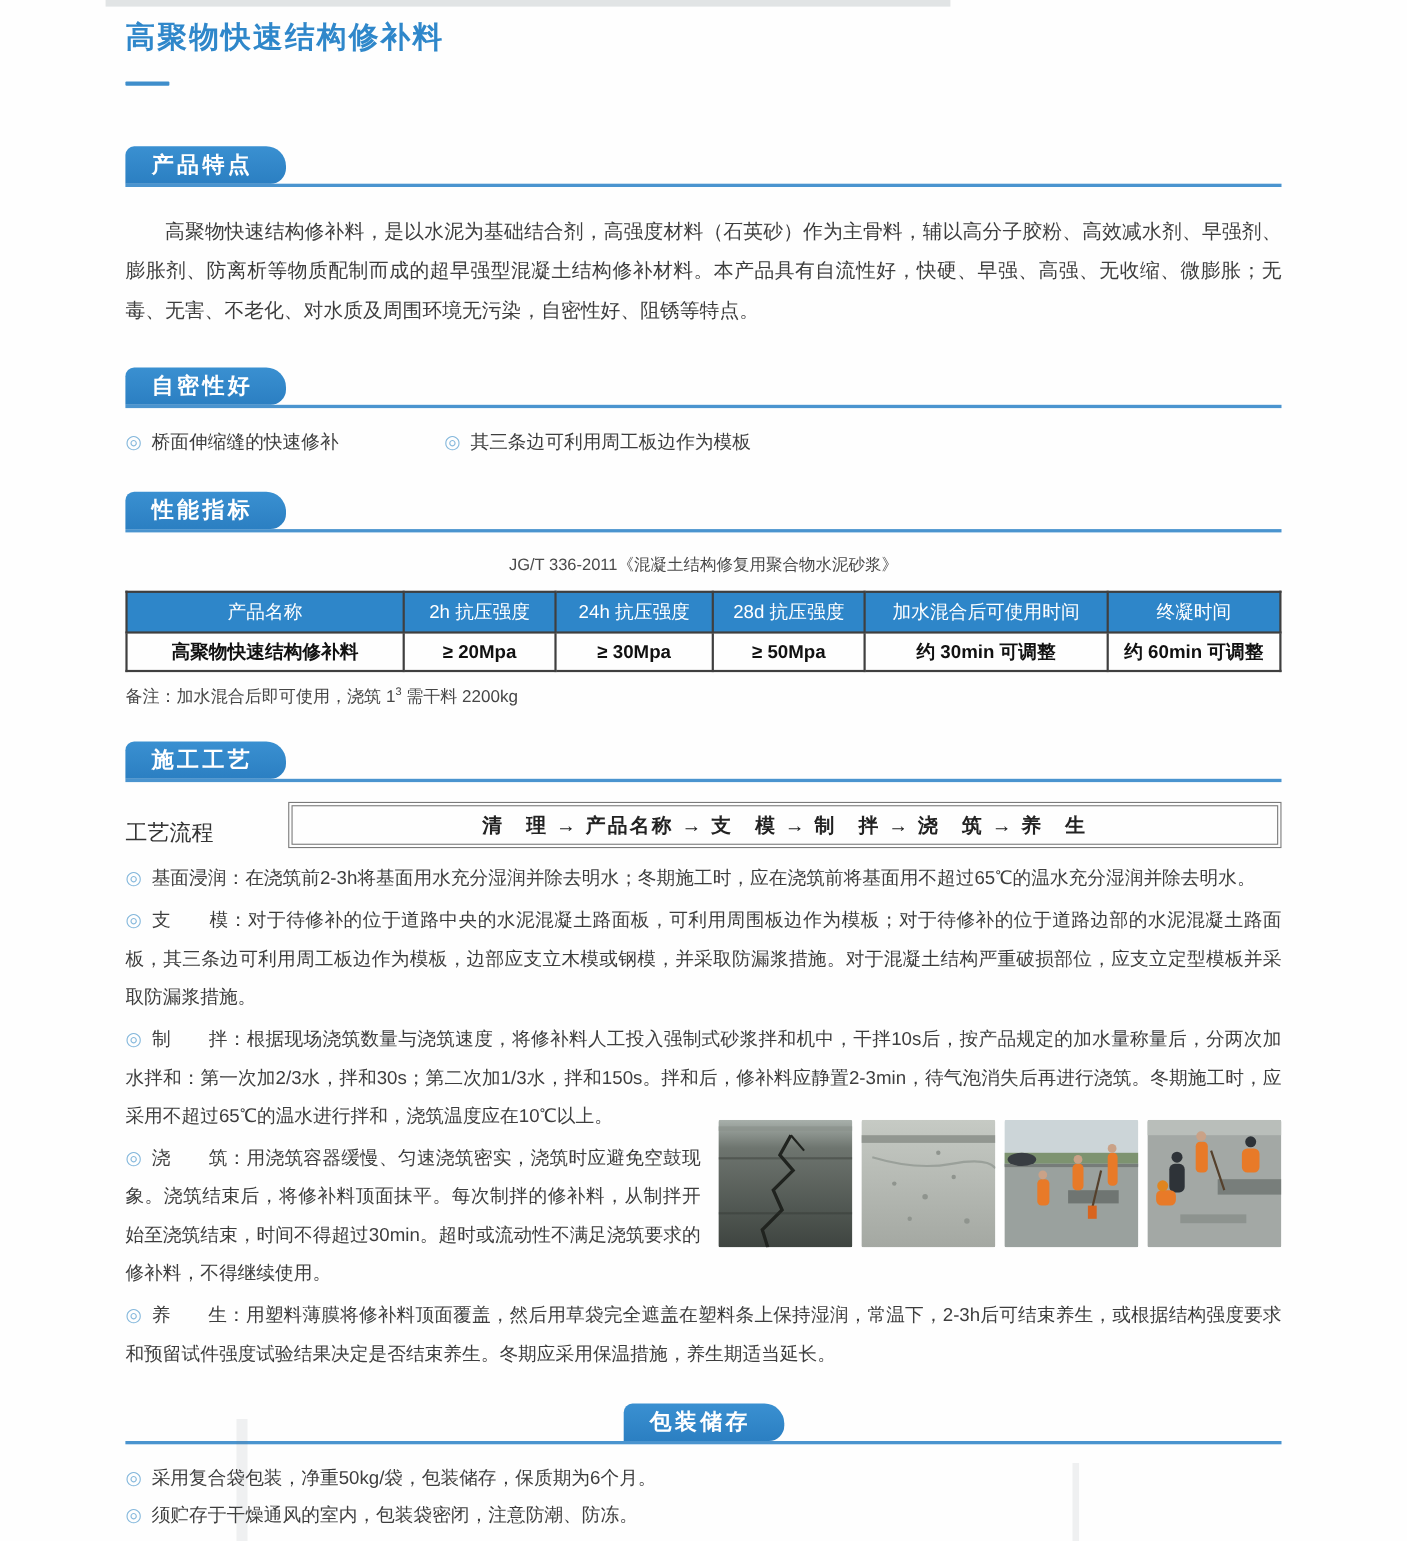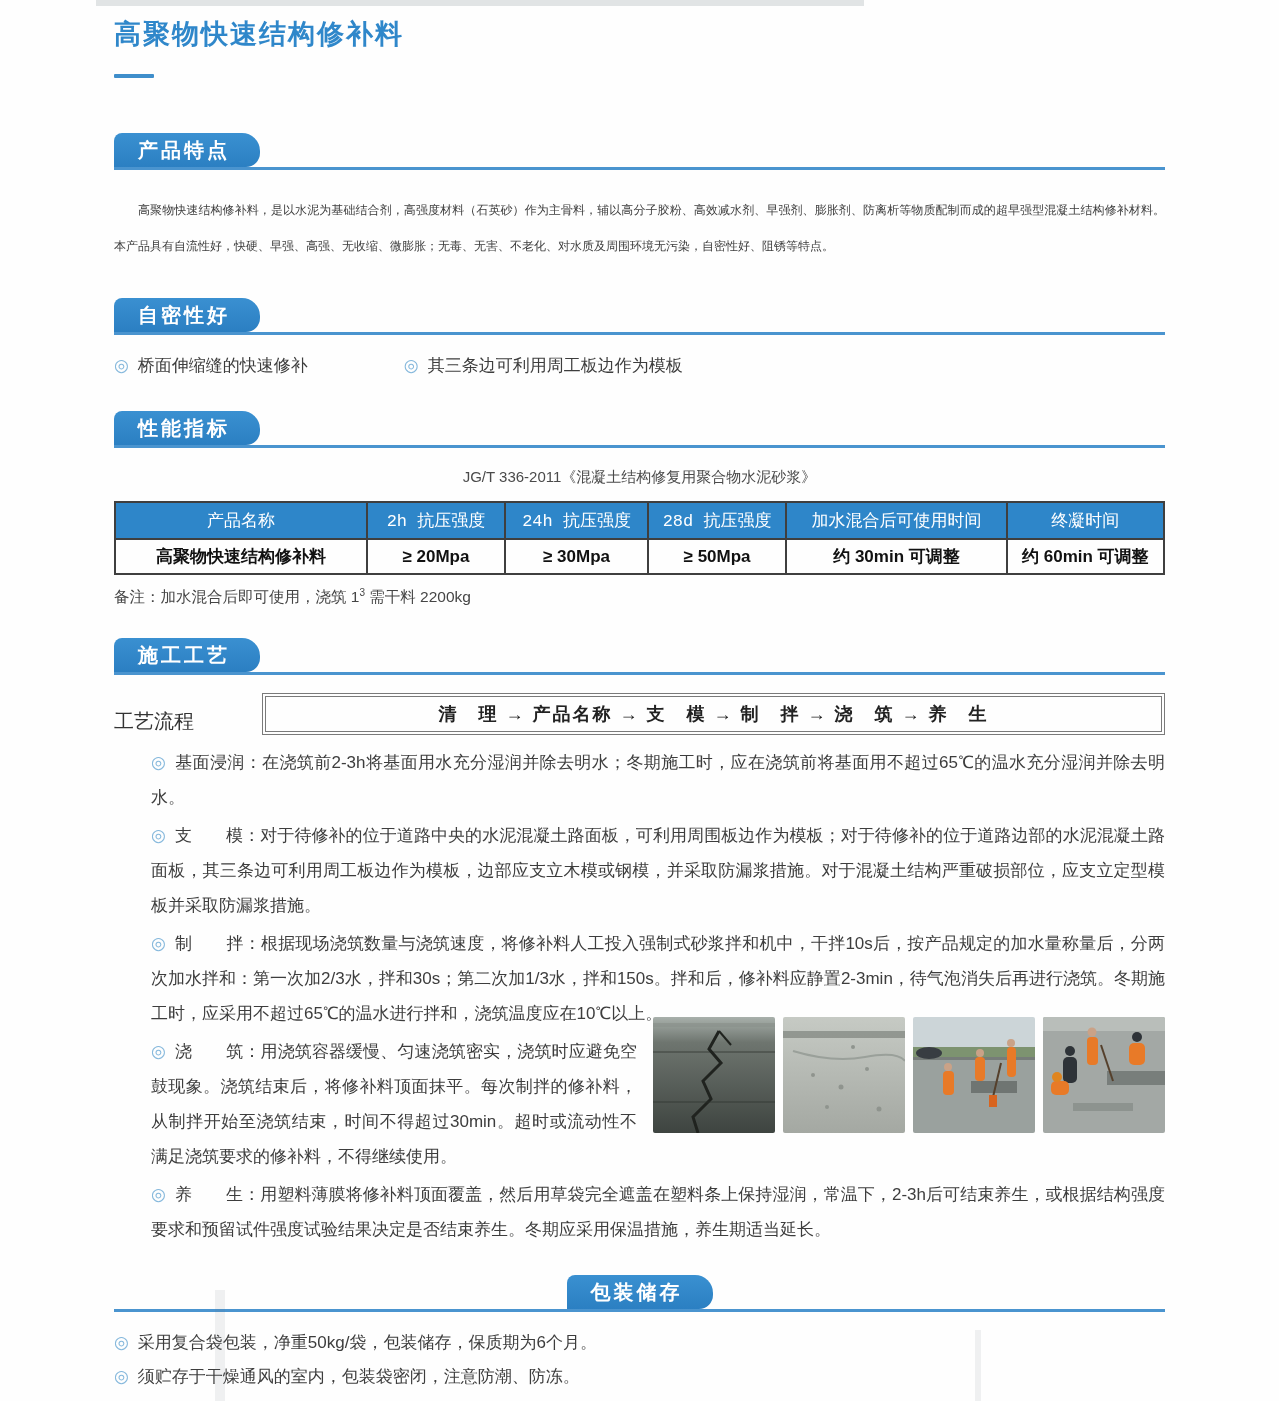--- a/index.html
+++ b/index.html
@@ -10,45 +10,45 @@
   .scan-artifact { position:absolute; top:0; left:96px; width:768px; height:6px; background:#c9cdd0; opacity:.55; }
 
   .doc-title { padding-top:16px; font-size:27px; font-weight:bold; color:#2f87ca; letter-spacing:2px; }
   .title-underline { width:40px; height:4px; background:#3f8ecb; margin-top:22px; border-radius:1px; }
 
   .sec-head { border-bottom:3px solid #4a94cf; line-height:0; }
   .sec-tab { display:inline-block; background:linear-gradient(180deg,#3a90d1,#2b7fc2); color:#ffffff;
              font-size:20px; font-weight:bold; letter-spacing:3px; line-height:23px;
              padding:6px 30px 5px 24px; border-radius:8px 18px 14px 0; }
 
-  .features-body { margin-top:22px; font-size:12px; line-height:36px; text-align:justify; text-indent:2em; color:#3d3d3d; }
+  .features-body { margin-top:22px; font-size:18px; line-height:36px; text-align:justify; text-indent:2em; color:#3d3d3d; }
 
   .bullet { color:#85b8dc; font-size:17px; margin-right:9px; }
 
   .app-row { margin-top:18px; display:flex; }
   .app-item { font-size:17px; line-height:26px; }
   .app-item + .app-item { margin-left:96px; }
 
   .standard-line { margin-top:20px; text-align:center; font-size:15px; color:#4a4a4a; }
 
   table.perf { width:100%; margin-top:14px; border-collapse:collapse; table-layout:fixed; }
   table.perf th, table.perf td { border:2px solid #3f3f3f; text-align:center; font-size:17px; }
-  table.perf th { background:#2e86c9; color:#ffffff; font-weight:normal; padding:6px 2px;font-family:Liberation Mono, monospace; }
+  table.perf th { background:#2e86c9; color:#ffffff; font-weight:normal; padding:6px 2px; }
   table.perf td { padding:5px 2px; color:#111111; font-weight:600; }
 
   .remark { margin-top:12px; font-size:15.5px; color:#454545; }
   .remark sup { font-size:10px; }
 
   .flow-row { margin-top:18px; display:flex; align-items:flex-end; }
   .flow-label { width:148px; font-size:20px; color:#333333; display:flex; align-items:center; }
   .flow-box { flex:1; border:1px solid #7a7a7a; padding:2px; }
   .flow-box-inner { border:1px solid #7a7a7a; text-align:center; font-size:18px; font-weight:bold; color:#222222;
                     letter-spacing:2px; padding:5px 0; }
 
-  .steps { margin-top:10px;margin-left:37px; }
+  .steps { margin-top:10px; }
   .step { font-size:17px; line-height:35px; text-align:justify; color:#3d3d3d; margin-top:3px; }
 
   .photos { float:right; width:512px; margin:-14px 0 6px 16px; display:flex; gap:8px; }
   .photo { width:122px; height:116px; border-radius:2px; overflow:hidden; flex:0 0 auto; }
   .photo svg { display:block; width:100%; height:100%; }
 
   .clear { clear:both; }
 
   .storage-items { margin-top:14px; }
   .storage-item { font-size:17px; line-height:34px; }

